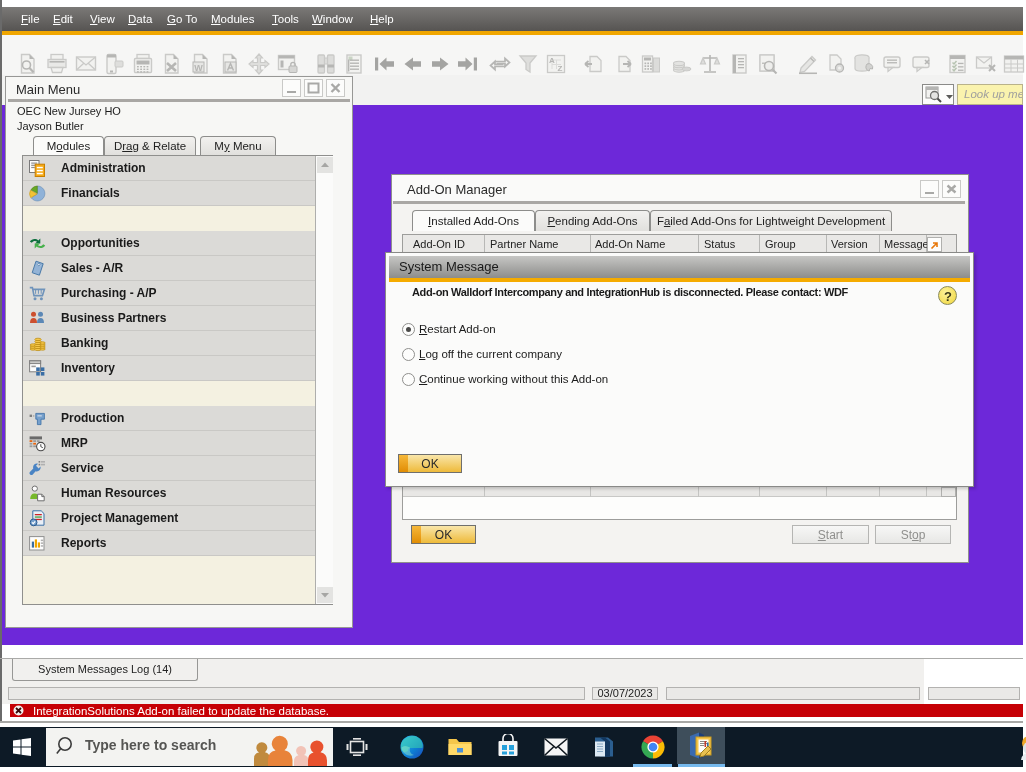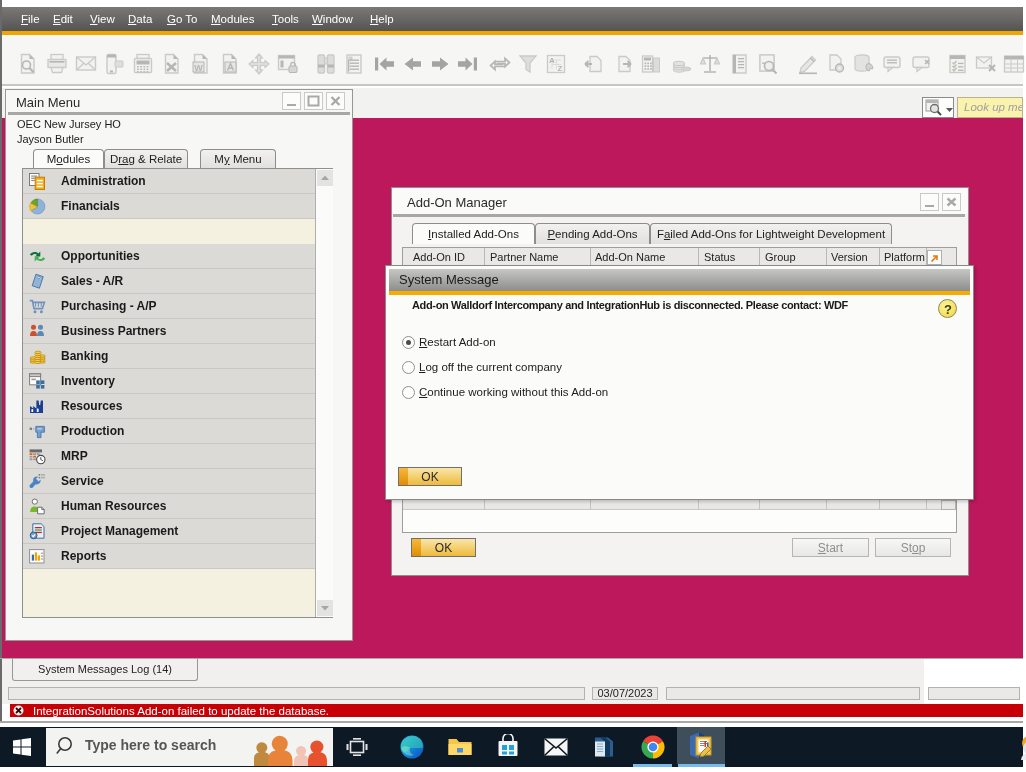--- a/index.html
+++ b/index.html
@@ -10,21 +10,21 @@
 
 #leftedge { left:0; top:0; width:2px; height:723px; background:#6a6a6a; }
 #menubar { left:2px; top:7px; width:1021px; height:24px;
   background:linear-gradient(#7b7977,#565452); color:#fff; font-size:11.5px; }
 #menubar span { position:absolute; top:6px; }
 #goldline { left:2px; top:31px; width:1021px; height:4px; background:#f0a600; }
 #toolbar { left:2px; top:35px; width:1021px; height:51px; background:#f6f6f5; border-bottom:2px solid #c6c6c3; }
 #toolbar svg { position:absolute; top:18px; }
 
 
-#workspace { left:2px; top:88px; width:1021px; height:570px; background:#be185d; }
+#workspace { left:2px; top:75px; width:1021px; height:570px; background:#6d28d9; }
 
 
 #mmwin { left:3px; top:1px; width:348px; height:552px; background:#f7f7f5; border:1px solid #979795; }
 #mmwin .ttl { left:10px; top:5px; font-size:13px; color:#2a2a2a; }
 .wbtn { position:absolute; width:19px; height:18px; background:#fcfcfb; border:1px solid #c9c9c7; color:#a9a9a7; text-align:center; }
 #mmsep { left:2px; top:22px; width:342px; height:3px; background:#a9a7a4; }
 #mmwin .l1 { left:11px; top:28px; font-size:11px; color:#1c1c1c; }
 #mmwin .l2 { left:11px; top:43px; font-size:11px; color:#1c1c1c; }
 .tab { position:absolute; border:1px solid #8d8d8b; border-bottom:none; border-radius:4px 4px 0 0;
   background:linear-gradient(#f2f1ef,#e1e0dd); font-size:11.5px; color:#222; text-align:center; }
@@ -294,21 +294,21 @@
     <div class="wbtn" style="left:298px; top:2px;"><svg width="17" height="16">
           <rect x="3.5" y="3.5" width="10" height="9" fill="none" stroke="#a9a9a7" stroke-width="2"></rect>
         </svg></div>
     <div class="wbtn" style="left:320px; top:2px;"><svg width="17" height="16">
           <path d="M4.5 4 l8 8 m0-8 l-8 8" stroke="#a9a9a7" stroke-width="2.4"></path>
         </svg></div>
     <div class="abs" id="mmsep"></div>
     <div class="abs l1">OEC New Jursey HO</div>
     <div class="abs l2">Jayson Butler</div>
     <div class="tab active" style="left:27px; top:59px; width:71px; height:19px; line-height:18px;">M<u>o</u>dules</div>
-    <div class="tab" style="left:98px; top:59px; width:84px; height:19px; line-height:18px;">D<u>ra</u>g &amp; Relate</div>
+    <div class="tab" style="left:98px; top:59px; width:92px; height:19px; line-height:18px;">D<u>ra</u>g &amp; Relate</div>
     <div class="tab" style="left:194px; top:59px; width:76px; height:19px; line-height:18px;">M<u>y</u> Menu</div>
     <div class="abs" id="mmlist">
 <div class="mrow" style="top:0px">
           <span class="mi"><svg width="17" height="17" viewBox="0 0 17 17">
               <rect x="0.5" y="0.5" width="9.5" height="12" fill="#fdfdfd" stroke="#7a7a7a"></rect>
               <rect x="2.2" y="2.5" width="6" height="1.2" fill="#8f8f8f"></rect>
               <rect x="2.2" y="4.7" width="6" height="1.2" fill="#8f8f8f"></rect>
               <rect x="2.2" y="6.9" width="3.6" height="1.2" fill="#8f8f8f"></rect>
               <rect x="6.2" y="4.2" width="9.3" height="12.3" fill="#f6a914" stroke="#c87f00"></rect>
               <rect x="7.8" y="6.8" width="6" height="1.5" fill="#fff"></rect>
@@ -380,29 +380,20 @@
           <span class="mi"><svg width="17" height="17" viewBox="0 0 17 17">
               <rect x="0.6" y="0.8" width="11" height="11" fill="#fdfdfd" stroke="#7f7f7f"></rect>
               <rect x="0.6" y="0.8" width="11" height="2.8" fill="#c9c9c7" stroke="#7f7f7f"></rect>
               <rect x="2.4" y="5.6" width="4.4" height="1.6" fill="#9a9a9a"></rect>
               <rect x="7.2" y="7.4" width="3.6" height="3.6" fill="#3a6ea5"></rect>
               <rect x="11.8" y="7.4" width="3.6" height="3.6" fill="#3a6ea5"></rect>
               <rect x="7.2" y="12" width="3.6" height="3.6" fill="#3a6ea5"></rect>
               <rect x="11.8" y="12" width="3.6" height="3.6" fill="#3a6ea5"></rect>
             </svg></span>
           <span class="mt">Inventory</span>
-        </div>
-<div class="mrow" style="top:225px">
-          <span class="mi"><svg width="17" height="17" viewBox="0 0 17 17">
-              <path d="M1 15 V8 l3.2 2.4 V8 l3.2 2.4 V2.6 h2.2 l0.6 4.4 h1 l0.6-4.4 h2.2 V15 Z" fill="#1c3f93"></path>
-              <rect x="2.4" y="11.2" width="1.8" height="2.8" fill="#fff"></rect>
-              <rect x="5.2" y="10" width="1.8" height="4" fill="#fff" opacity="0.01"></rect>
-              <rect x="7.8" y="10.6" width="1.8" height="3.4" fill="#fff"></rect>
-            </svg></span>
-          <span class="mt">Resources</span>
         </div>
 <div class="mrow" style="top:250px">
           <span class="mi"><svg width="17" height="17" viewBox="0 0 17 17">
               <rect x="0.6" y="4.6" width="2.4" height="2.4" fill="#7f7f7f"></rect>
               <rect x="3.9" y="5.2" width="1.5" height="1.5" fill="#a8a8a8"></rect>
               <path d="M6.8 3.4 h8.6 v5.8 H12 v5.4 H8.4 V9.2 H6.8 Z" fill="#76a0cc" stroke="#3a6ea5" stroke-width="0.8"></path>
               <rect x="8.4" y="5" width="4.4" height="1.6" fill="#b7cbe2"></rect>
             </svg></span>
           <span class="mt">Production</span>
         </div>
@@ -510,21 +501,21 @@
           <div class="colline" style="left:423px"></div>
           <div class="colline" style="left:476px"></div>
           <div class="colline" style="left:523px"></div>
         </div>
       <div class="abs hdrtxt" style="left:10px;">Add-On ID</div>
       <div class="abs hdrtxt" style="left:87px;">Partner Name</div>
       <div class="abs hdrtxt" style="left:192px;">Add-On Name</div>
       <div class="abs hdrtxt" style="left:301px;">Status</div>
       <div class="abs hdrtxt" style="left:362px;">Group</div>
       <div class="abs hdrtxt" style="left:428px;">Version</div>
-      <div class="abs hdrtxt" style="left:481px;">Platform</div>
+      <div class="abs hdrtxt" style="left:481px;">Message</div>
       <div class="abs" style="left:524px; top:2px; width:15px; height:15px; background:#fdfdfc; border:1px solid #b0b0ae;"><svg width="13" height="13">
             <path d="M3.5 9.5 L9 4 M5 4 h4 v4" stroke="#e8780a" stroke-width="1.6" fill="none"></path>
           </svg></div>
 
       <div class="abs" id="aomsliver" style="left:0; top:252px; width:553px; height:10px; background:#e8e7e5; border-bottom:1px solid #c8c8c6;">
           <div class="colline2" style="left:81px; top:0;"></div>
           <div class="colline2" style="left:187px; top:0;"></div>
           <div class="colline2" style="left:295px; top:0;"></div>
           <div class="colline2" style="left:356px; top:0;"></div>
           <div class="colline2" style="left:423px; top:0;"></div>

